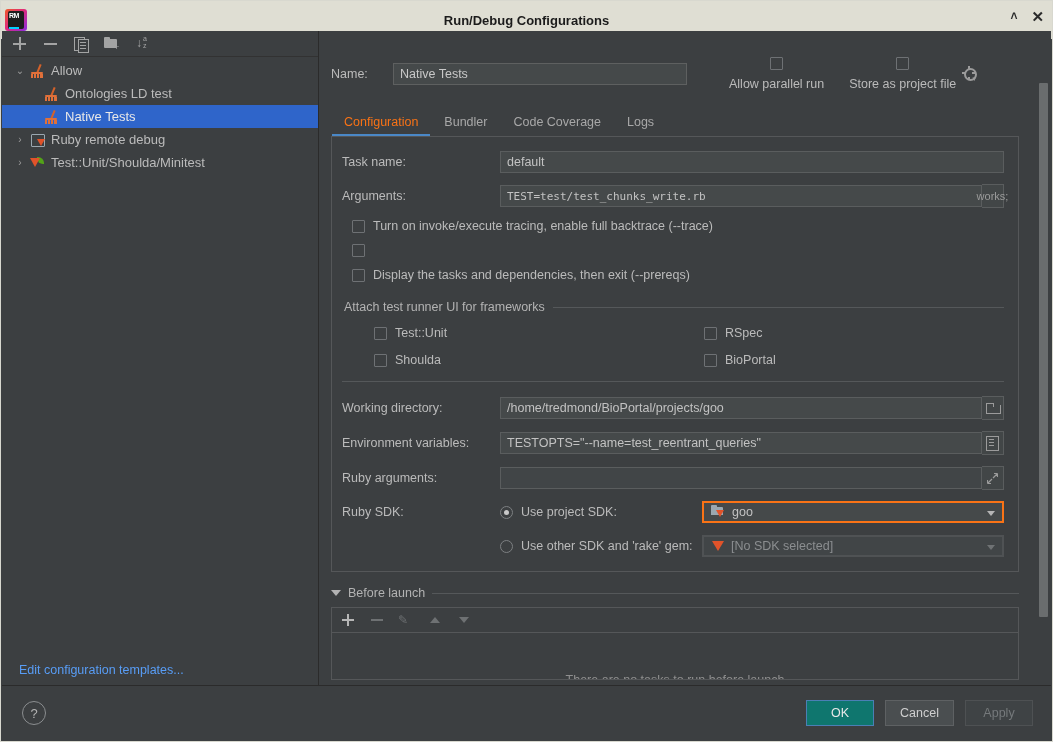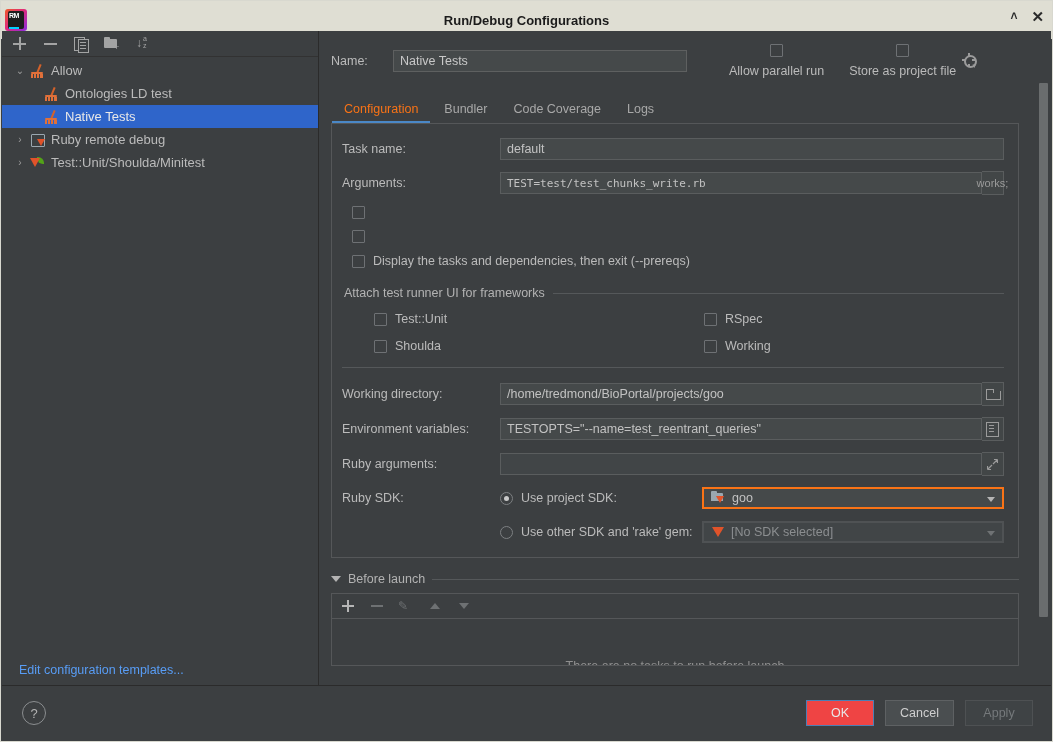--- a/index.html
+++ b/index.html
@@ -80,21 +80,21 @@
                 border-radius:0 6px 0 6px;}
 
   .edit-templates{position:absolute;left:0;bottom:0;height:30px;width:100%;
                   display:flex;align-items:center;padding-left:17px;box-sizing:border-box;}
   .edit-templates a{color:#589df6;font-size:12.5px;text-decoration:none;cursor:default;}
 
   
   .right{position:absolute;left:318px;top:30px;right:1px;bottom:56px;background:#3c3f41;
          box-sizing:border-box;overflow:hidden;}
 
-  .namerow{display:flex;align-items:center;height:36px;padding:12px 0 0 12px;}
+  .namerow{display:flex;align-items:center;height:36px;padding:12px 0 0 12px;margin-top:13px;}
   .namelabel{width:62px;color:#bbb;font-size:12.5px;}
   .nameinput{width:294px;height:22px;background:#45494a;border:1px solid #5e6060;
              color:#c8c8c8;font-size:12.5px;padding:0 6px;box-sizing:border-box;
              font-family:"Liberation Sans",sans-serif;outline:none;}
   .cbx{width:13px;height:13px;border:1px solid #6e7174;background:#3c3f41;
        box-sizing:border-box;flex:0 0 auto;border-radius:1px;}
   .chk-wrap{display:flex;align-items:center;gap:7px;cursor:default;flex-direction:column;}
   .chk-wrap span.lbl{color:#bbbbbb;font-size:12.5px;}
   .gear{width:14px;height:14px;position:relative;margin-left:6px;}
   .gear .g{position:absolute;left:2px;top:1px;width:9px;height:9px;border:2px solid #9b9b9b;border-radius:50%;}
@@ -188,21 +188,21 @@
   .vscroll{position:absolute;right:3px;top:52px;width:9px;height:534px;background:#6a6d6e;border-radius:1px;}
 
   
   .footer{position:absolute;left:1px;right:1px;bottom:1px;height:55px;background:#3c3f41;
           border-top:1px solid #2b2b2b;display:flex;align-items:center;box-sizing:border-box;}
   .help{width:22px;height:22px;border-radius:50%;border:1.4px solid #8b8e90;margin-left:20px;
         display:flex;align-items:center;justify-content:center;color:#b4b4b4;font-size:13px;cursor:default;}
   .btns{margin-left:auto;margin-right:18px;display:flex;gap:11px;}
   .btn{min-width:68px;height:26px;display:flex;align-items:center;justify-content:center;
        font-size:12.5px;cursor:default;box-sizing:border-box;padding:0 14px;}
-  .btn-ok{background:#ef4444;border:1px solid #4b7fb5;color:#e8e8e8;}
+  .btn-ok{background:#0f766e;border:1px solid #4b7fb5;color:#e8e8e8;}
   .btn-cancel{background:#4a4e50;border:1px solid #5e6163;color:#cfcfcf;}
   .btn-apply{background:#3f4345;border:1px solid #4e5153;color:#75797b;}
 </style>
 </head>
 <body>
 
 <div class="win">
 
   <div class="titlebar">
     <div class="logo">
@@ -349,20 +349,21 @@
         <div class="fbtn">
             <span class="ic-expand">	works;</span>
             <svg width="11" height="11" viewBox="0 0 11 11">
               <path d="M1 10 L5 6 M0.5 10.5 L0.5 7 M0.5 10.5 L4 10.5 M10 1 L6 5 M10.5 0.5 L10.5 4 M10.5 0.5 L7 0.5" stroke="#9b9b9b" stroke-width="1.2" fill="none"></path>
             </svg>
           </div>
       </div>
 
       <div class="cbline">
         <span class="cbx"></span>
+        <span class="lbl">Turn on invoke/execute tracing, enable full backtrace (--trace)</span>
       </div>
       <div class="cbline">
         <span class="cbx"></span>
       </div>
       <div class="cbline">
         <span class="cbx"></span>
         <span class="lbl">Display the tasks and dependencies, then exit (--prereqs)</span>
       </div>
 
       <div class="group">
@@ -378,21 +379,21 @@
           <div class="cbline">
             <span class="cbx"></span>
             <span class="lbl">RSpec</span>
           </div>
           <div class="cbline">
             <span class="cbx"></span>
             <span class="lbl">Shoulda</span>
           </div>
           <div class="cbline">
             <span class="cbx"></span>
-            <span class="lbl">Working</span>
+            <span class="lbl">BioPortal</span>
           </div>
         </div>
       </div>
 
       <div class="hr"></div>
 
       <div class="frow">
         <span class="flabel">Working directory:</span>
         <div class="finput">/home/tredmond/BioPortal/projects/goo</div>
         <div class="fbtn">

